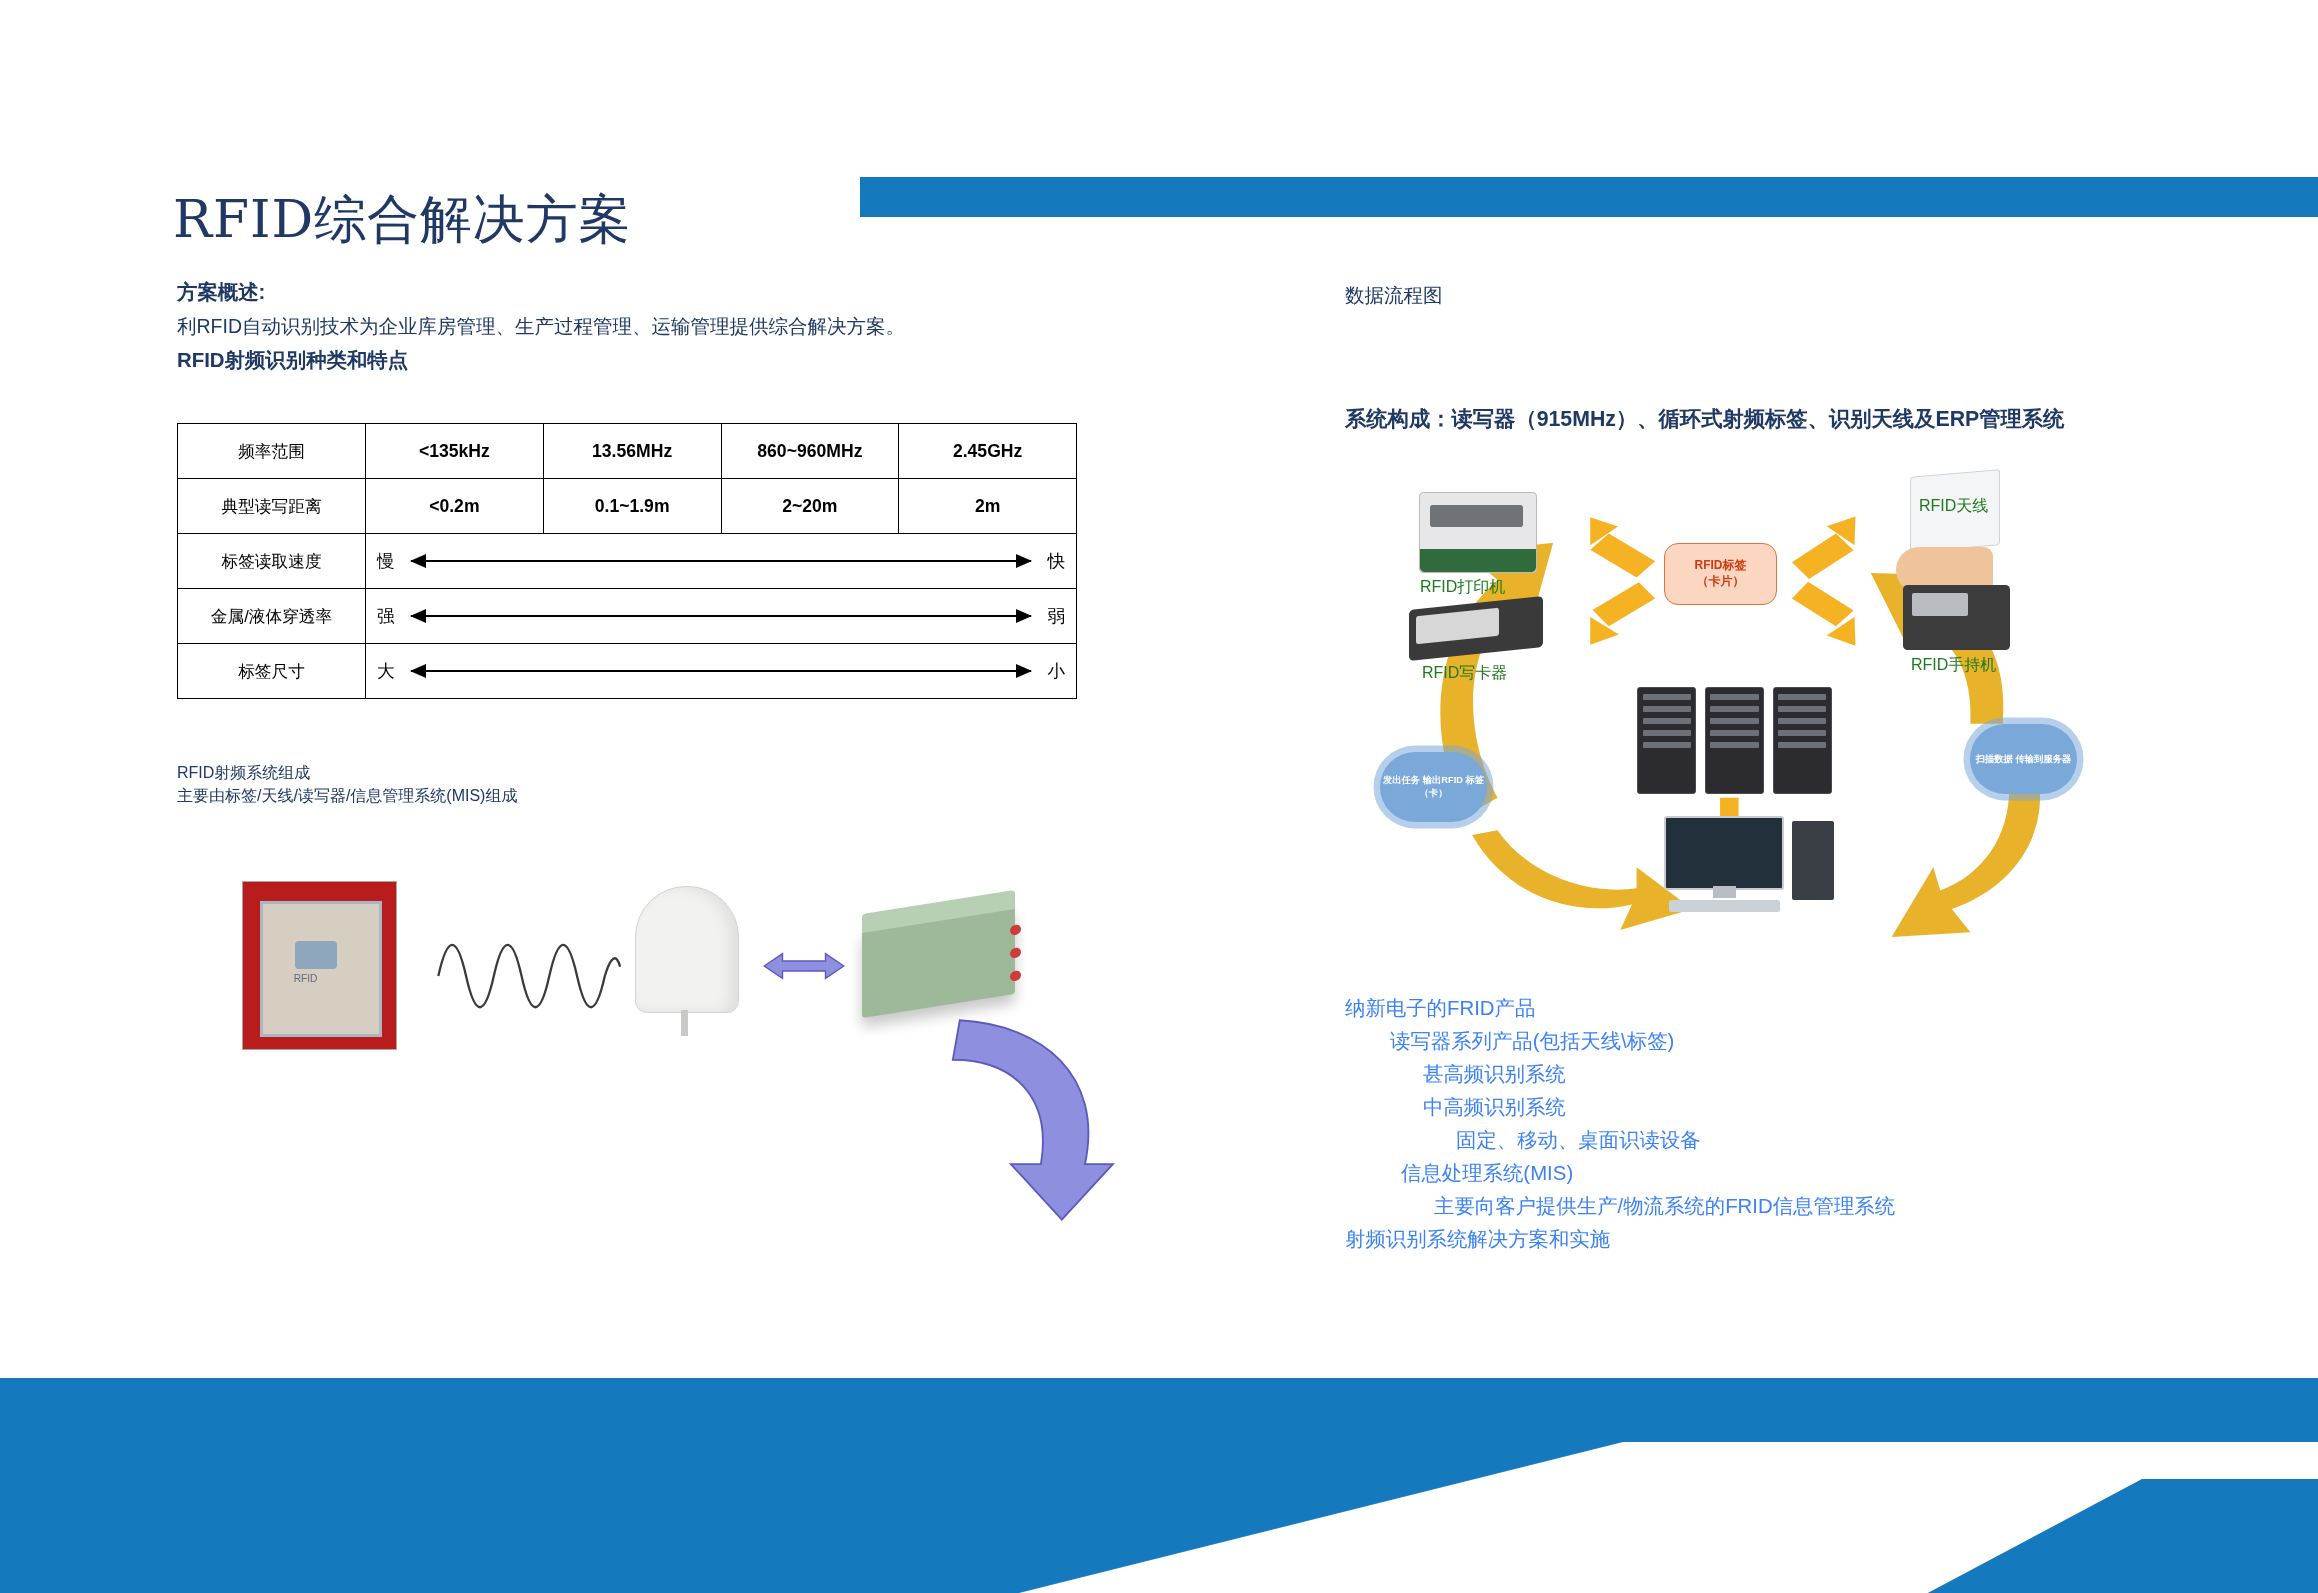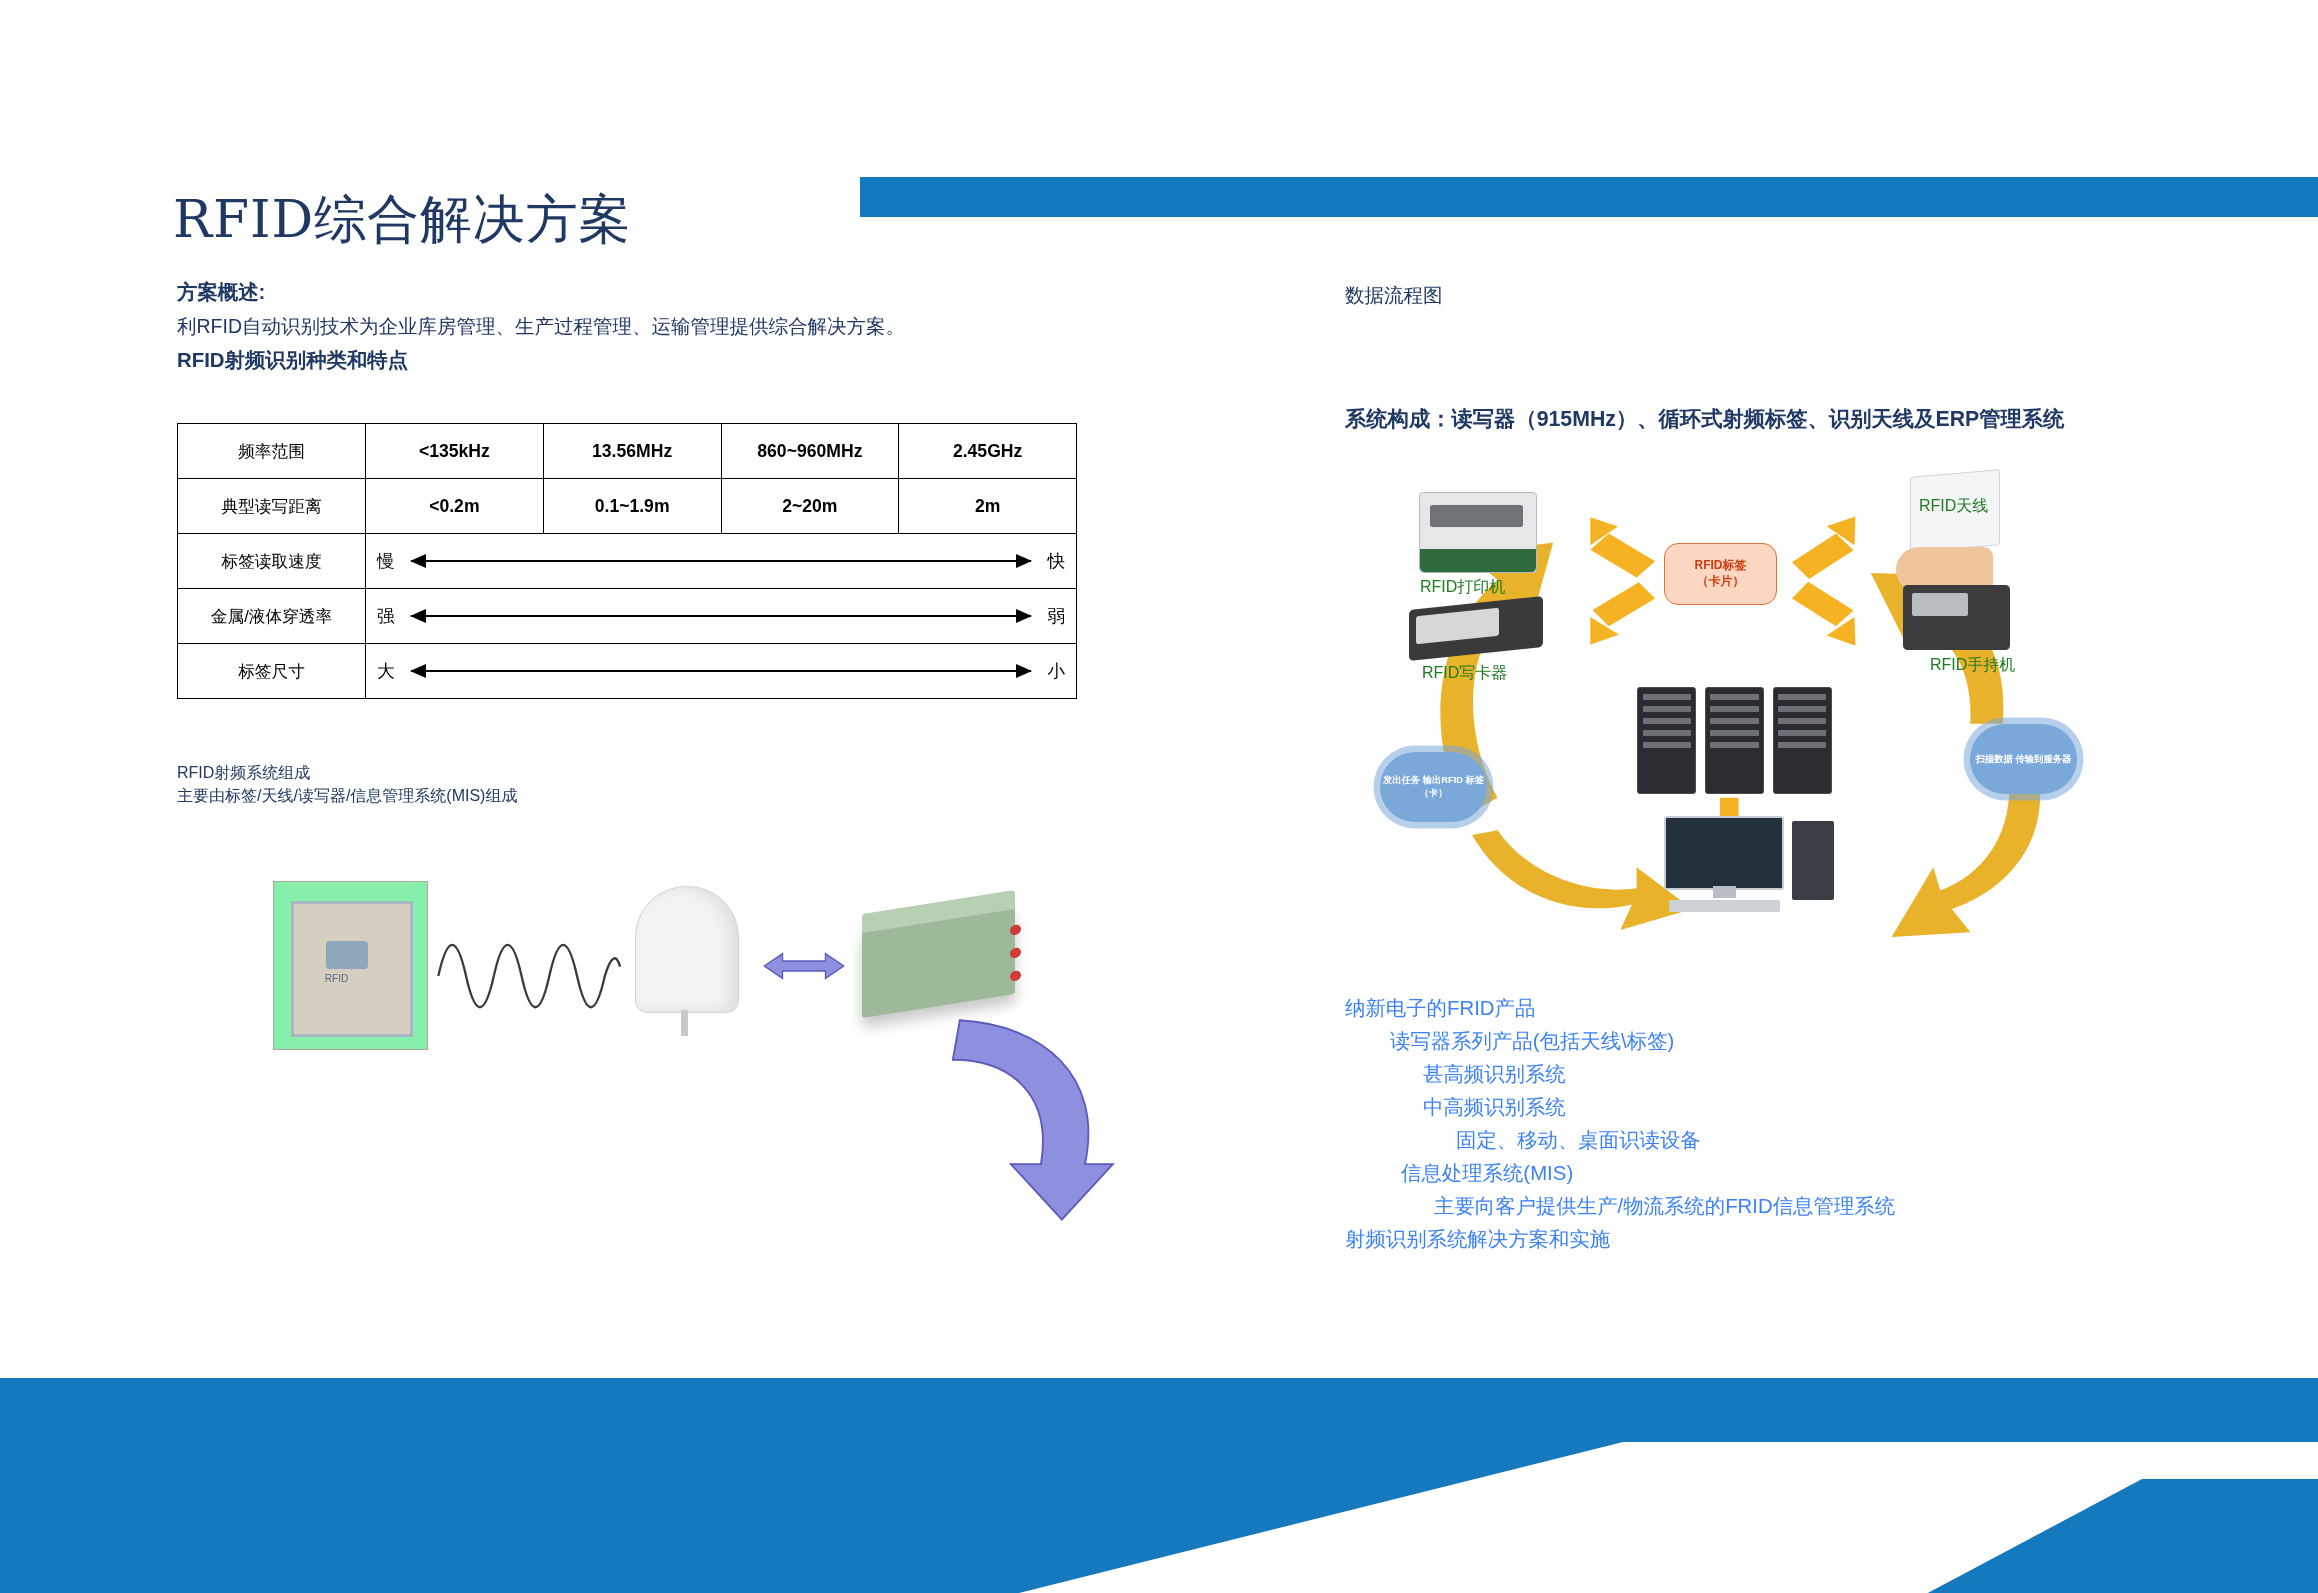--- a/index.html
+++ b/index.html
@@ -176,25 +176,25 @@
   
   .illus {
     position: absolute;
     left: 241px;
     top: 872px;
     width: 835px;
     height: 362px;
   }
   .tag-photo {
     position: absolute;
-    left: 32px;
+    left: 1px;
     top: 9.3px;
     width: 153px;
     height: 167px;
-    background: #86efac;
+    background: #b91c1c;
     border: 1.4px solid #b3a694;
   }
   .tag-photo .inner-card {
     position: absolute;
     left: 16.7px;
     top: 18.5px;
     width: 116px;
     height: 130px;
     border: 3.2px solid #a9b6c4;
     background: #d7cec2;
@@ -701,21 +701,21 @@
       <span>（卡片）</span>
     </div>
 
     <div class="rfid-ant"></div>
     <div class="flow-lbl" style="left:607px; top:32px;">RFID天线</div>
 
     <div class="hand"></div>
     <div class="handheld">
       <div class="scr"></div>
     </div>
-    <div class="flow-lbl" style="left:618px; top:191px;">RFID手持机</div>
+    <div class="flow-lbl" style="left:599px; top:191px;">RFID手持机</div>
 
     <div class="servers">
       <div class="rack">
           <div></div>
           <div></div>
           <div></div>
           <div></div>
           <div></div>
         </div>
       <div class="rack">

